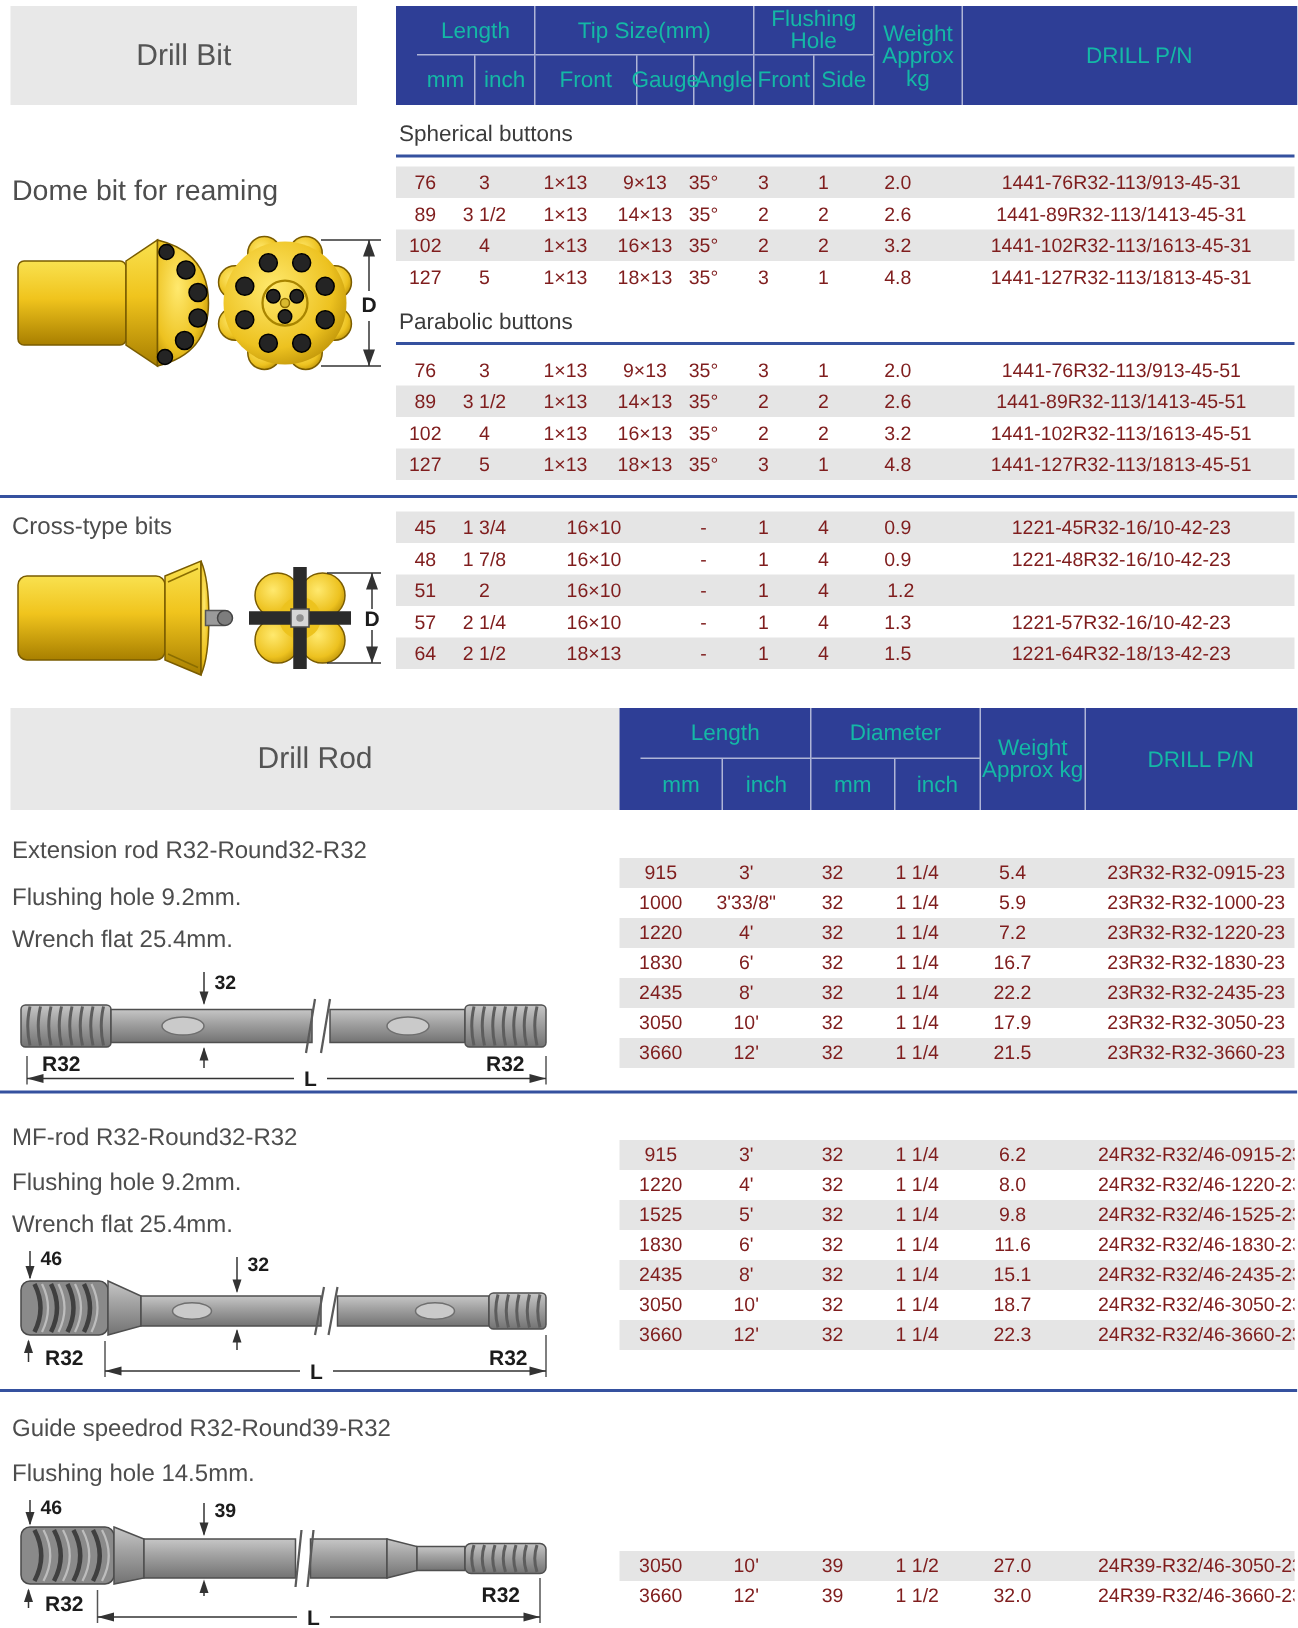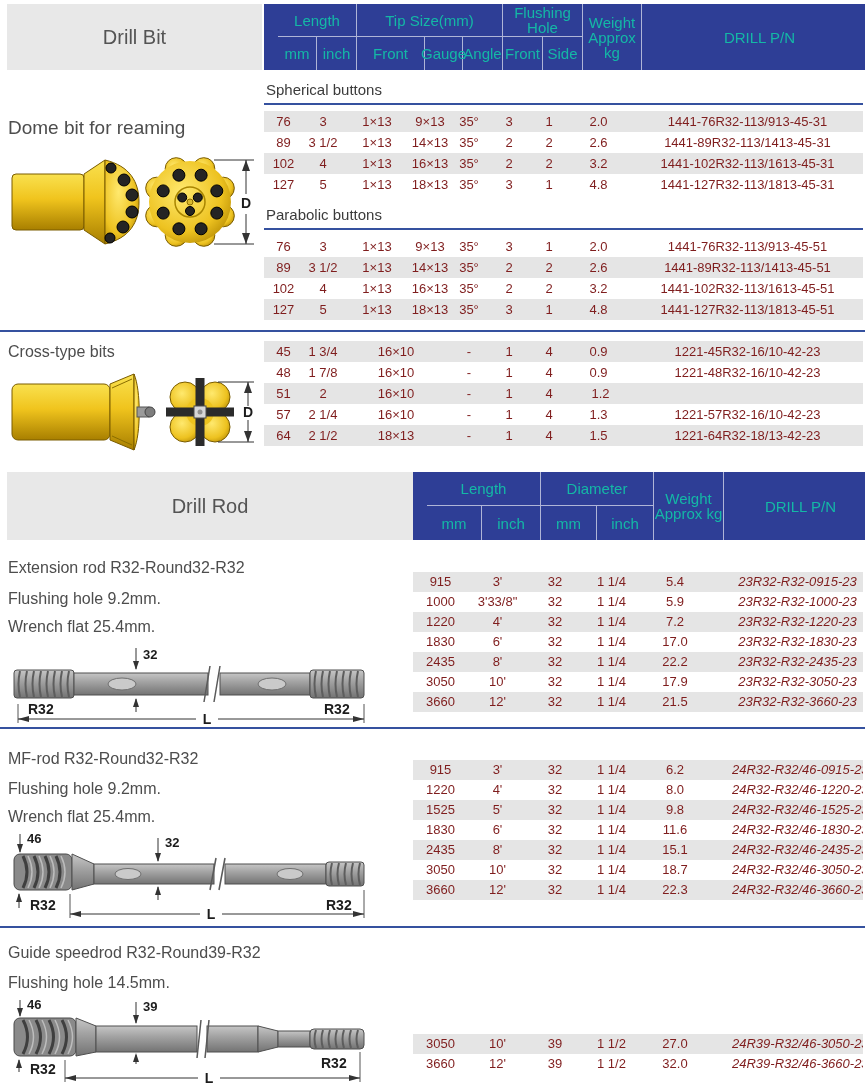--- a/index.html
+++ b/index.html
@@ -33,34 +33,34 @@
   .sub-label{position:absolute;left:8px;font-size:16px;color:#4d4d4d;}
   
   .dtable{position:absolute;font-size:13px;color:#7f1d1d;}
   .dtable .trow{display:grid;grid-template-columns:var(--cols);height:21px;line-height:21px;}
   .dtable.rod .trow{height:20px;line-height:20px;}
   .bit-cols{--cols:39px 40px 68px 38px 40px 40px 40px 59px 235px;}
   .cross-cols{--cols:39px 40px 106px 40px 40px 40px 59px 235px;}
   .rod-cols{--cols:55px 59px 56px 57px 70px 153px;}
   .tcell{text-align:center;white-space:nowrap;overflow:hidden;}
   .dtable .trow .tcell:last-child{text-align:center;padding-left:4px;}
-  .dtable.rod .trow .tcell:last-child{padding-left:22px;font-style:italic;}
+  .dtable.rod .trow .tcell:last-child{padding-left:22px;}
   .shade-odd .trow:nth-child(odd){background:#e5e5e5;}
   .shade-even .trow:nth-child(even){background:#e5e5e5;}
   .illus{position:absolute;}
   svg text{font-family:"Liberation Sans","DejaVu Sans",sans-serif;}
   .dimtxt{font-size:13px;font-weight:bold;fill:#1c1c1c;}
   .dimtxt2{font-size:14px;font-weight:bold;fill:#1c1c1c;}
 </style>
 </head>
 <body>
 
 <div class="page">
 
-  <div class="gray-panel" style="left:7px;top:4px;width:255px;height:66px">
+  <div class="gray-panel" style="left:7px;top:4px;width:231px;height:66px">
     <span>Drill Bit</span>
   </div>
 
   <div class="bluehead bit-head">
     <div class="hcell sp12">Length</div>
     <div class="hcell sp35">Tip Size(mm)</div>
     <div class="hcell sp67">Flushing Hole</div>
     <div class="hcell rv8 lastrow">
       <span>Weight</span>
       <span>Approx kg</span>
@@ -369,21 +369,21 @@
         <div class="tcell">32</div>
         <div class="tcell">1 1/4</div>
         <div class="tcell">7.2</div>
         <div class="tcell">23R32-R32-1220-23</div>
       </div>
       <div class="trow">
         <div class="tcell">1830</div>
         <div class="tcell">6'</div>
         <div class="tcell">32</div>
         <div class="tcell">1 1/4</div>
-        <div class="tcell">17.0</div>
+        <div class="tcell">16.7</div>
         <div class="tcell">23R32-R32-1830-23</div>
       </div>
       <div class="trow">
         <div class="tcell">2435</div>
         <div class="tcell">8'</div>
         <div class="tcell">32</div>
         <div class="tcell">1 1/4</div>
         <div class="tcell">22.2</div>
         <div class="tcell">23R32-R32-2435-23</div>
       </div>

